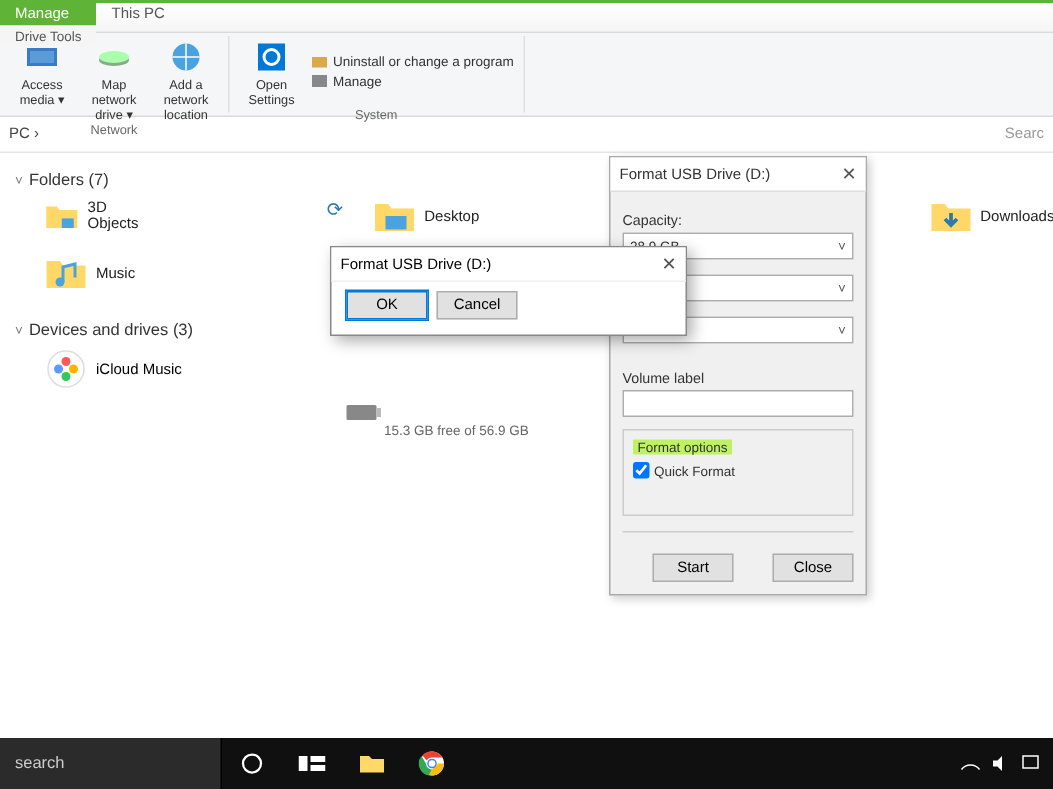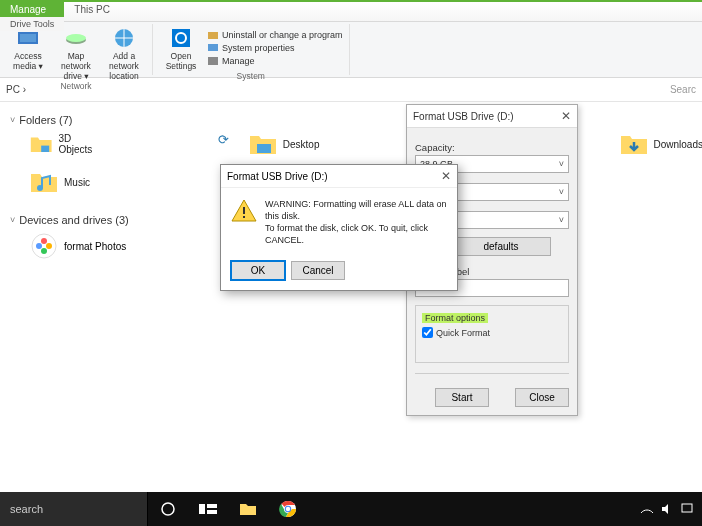--- a/index.html
+++ b/index.html
@@ -137,28 +137,20 @@
           <span class="sm-ico">
             <svg viewBox="0 0 12 12">
                 <rect x="1" y="3" width="10" height="7" fill="#d9a94a"></rect>
               </svg>
           </span>
           <span>Uninstall or change a program</span>
         </div>
         <div class="ribbon-list-item">
           <span class="sm-ico">
             <svg viewBox="0 0 12 12">
-                <rect x="1" y="2" width="10" height="7" fill="#5a9bd8"></rect>
-              </svg>
-          </span>
-          <span>System properties</span>
-        </div>
-        <div class="ribbon-list-item">
-          <span class="sm-ico">
-            <svg viewBox="0 0 12 12">
                 <rect x="1" y="2" width="10" height="8" fill="#888"></rect>
               </svg>
           </span>
           <span>Manage</span>
         </div>
       </div>
     </div>
     <div class="ribbon-group-label">System</div>
   </div>
 </div>
@@ -229,21 +221,21 @@
     <div class="drive-item">
       <span class="drive-ico-wrap">
         <svg viewBox="0 0 28 28">
             <circle cx="14" cy="14" r="12" fill="#fff" stroke="#ddd"></circle>
             <circle cx="14" cy="9" r="3" fill="#ff5a5a"></circle>
             <circle cx="19" cy="14" r="3" fill="#ffb400"></circle>
             <circle cx="14" cy="19" r="3" fill="#34c759"></circle>
             <circle cx="9" cy="14" r="3" fill="#5a9bff"></circle>
           </svg>
       </span>
-      <span>format Photos</span>
+      <span>iCloud Music</span>
     </div>
     <div style="display:flex;align-items:center;gap:6px;margin-left:200px;margin-top:6px">
       <span style="width:24px;height:18px">
         <svg viewBox="0 0 24 18">
             <rect x="1" y="4" width="20" height="10" rx="1" fill="#888"></rect>
             <rect x="21" y="6" width="3" height="6" fill="#bbb"></rect>
           </svg>
       </span>
     </div>
     <div class="drive-sub" style="margin-left:226px">15.3 GB free of 56.9 GB</div>
@@ -260,21 +252,20 @@
           <span>28.9 GB</span>
         </div>
 
       <div style="height:10px"></div>
       <div class="dlg-select"></div>
 
       <div style="height:10px"></div>
       <div class="dlg-select"></div>
 
       <div style="height:8px"></div>
-      <button class="dlg-btn restore">defaults</button>
 
       <div class="dlg-label" style="margin-top:10px">Volume label</div>
       <div class="dlg-input"></div>
 
       <div class="dlg-fieldset">
         <div class="dlg-fieldset-label">Format options</div>
         <label class="dlg-check">
           <input type="checkbox" checked="" style="">
           <span>Quick Format</span>
         </label>
@@ -286,33 +277,20 @@
         <button class="dlg-btn">Start</button>
         <button class="dlg-btn">Close</button>
       </div>
     </div>
   </div>
 
   <div class="dlg-warn">
     <div class="dlg-warn-title">
       <span>Format USB Drive (D:)</span>
       <span class="dlg-close" style="margin-left:auto">✕</span>
-    </div>
-    <div class="dlg-warn-body">
-      <span class="warn-ico">
-        <svg viewBox="0 0 26 26">
-            <path d="M13 2 L25 23 H1 Z" fill="#ffd54a" stroke="#b38f00"></path>
-            <rect x="12" y="9" width="2" height="7" fill="#333"></rect>
-            <rect x="12" y="18" width="2" height="2" fill="#333"></rect>
-          </svg>
-      </span>
-      <div class="warn-text">
-        <div>WARNING: Formatting will erase ALL data on this disk.</div>
-        <div>To format the disk, click OK. To quit, click CANCEL.</div>
-      </div>
     </div>
     <div class="dlg-warn-btns">
       <button class="primary">OK</button>
       <button>Cancel</button>
     </div>
   </div>
 
 </div>
 
 <div class="taskbar">

